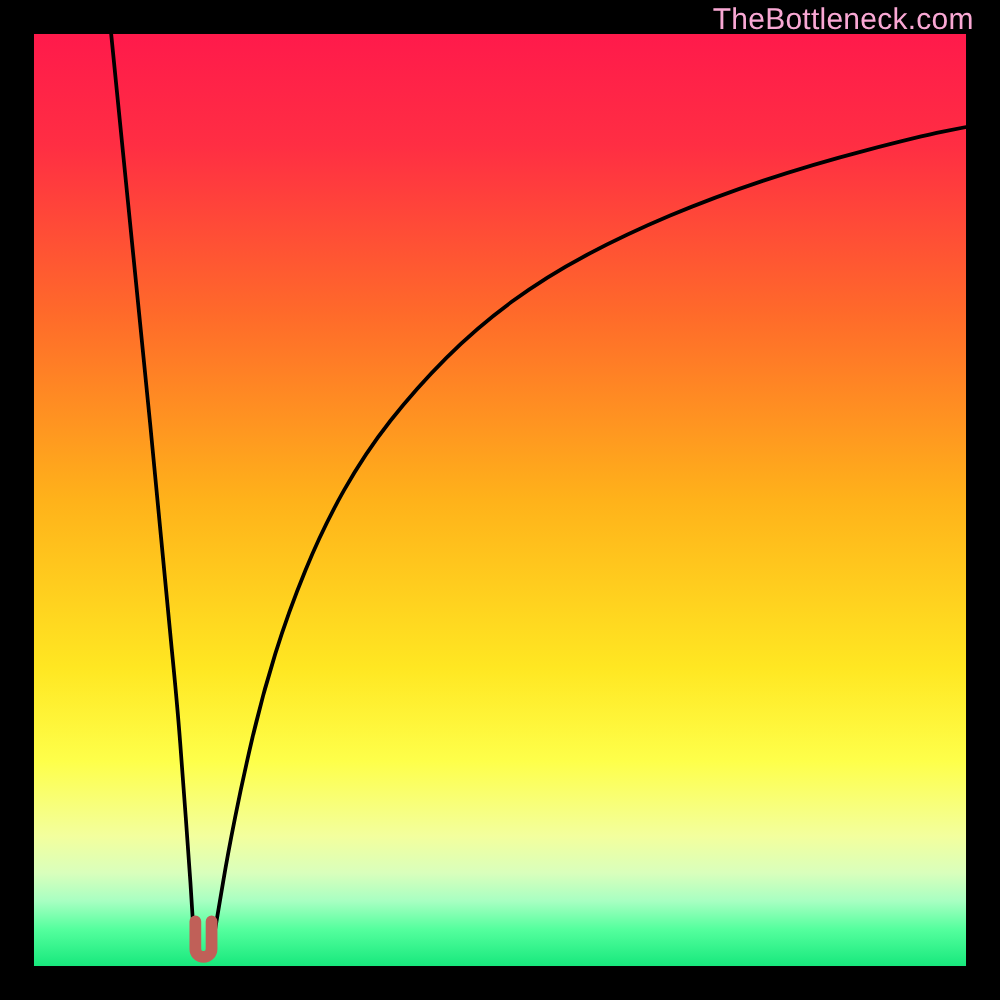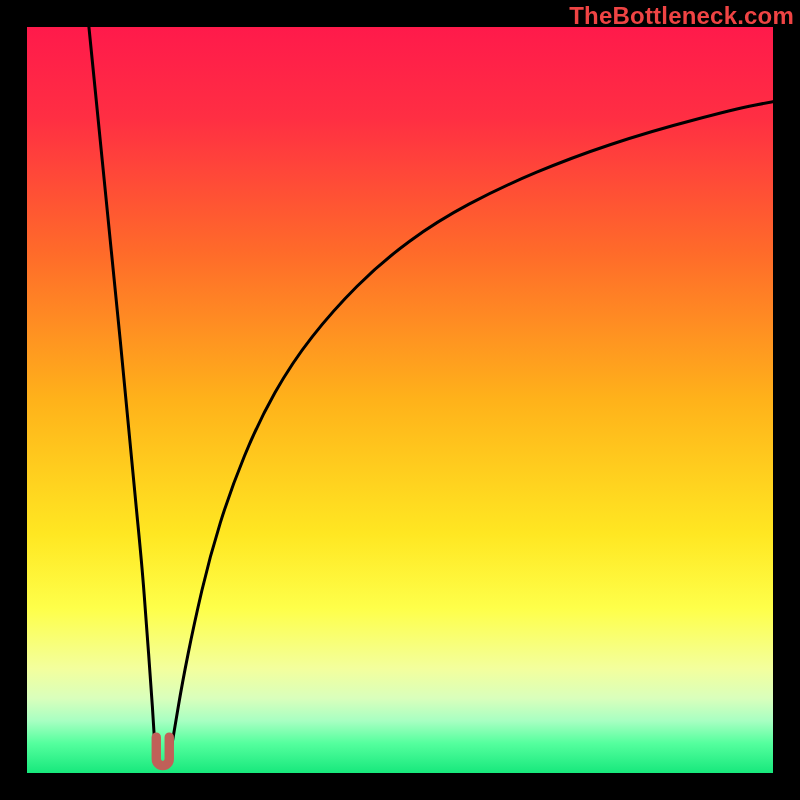--- a/index.html
+++ b/index.html
@@ -21,24 +21,24 @@
     position: absolute;
     left: 27px;
     top: 27px;
     width: 746px;
     height: 746px;
     overflow: hidden;
   }
   .watermark {
     position: absolute;
     top: 2px;
-    right: 6px;
-    color: #ef4444;
+    right: 21px;
+    color: #f9a8d4;
     font-size: 24px;
-    font-weight: 700;
+    font-weight: 400;
     letter-spacing: 0.2px;
     z-index: 5;
   }
   svg { display: block; }
 </style>
 </head>
 <body>
 
 <div class="outer">
   <div class="watermark">TheBottleneck.com</div>

